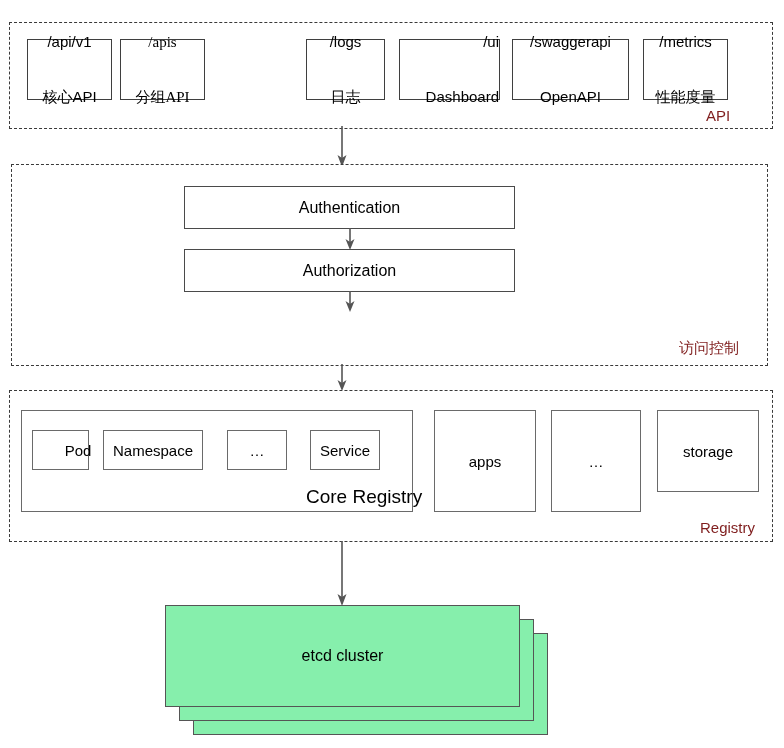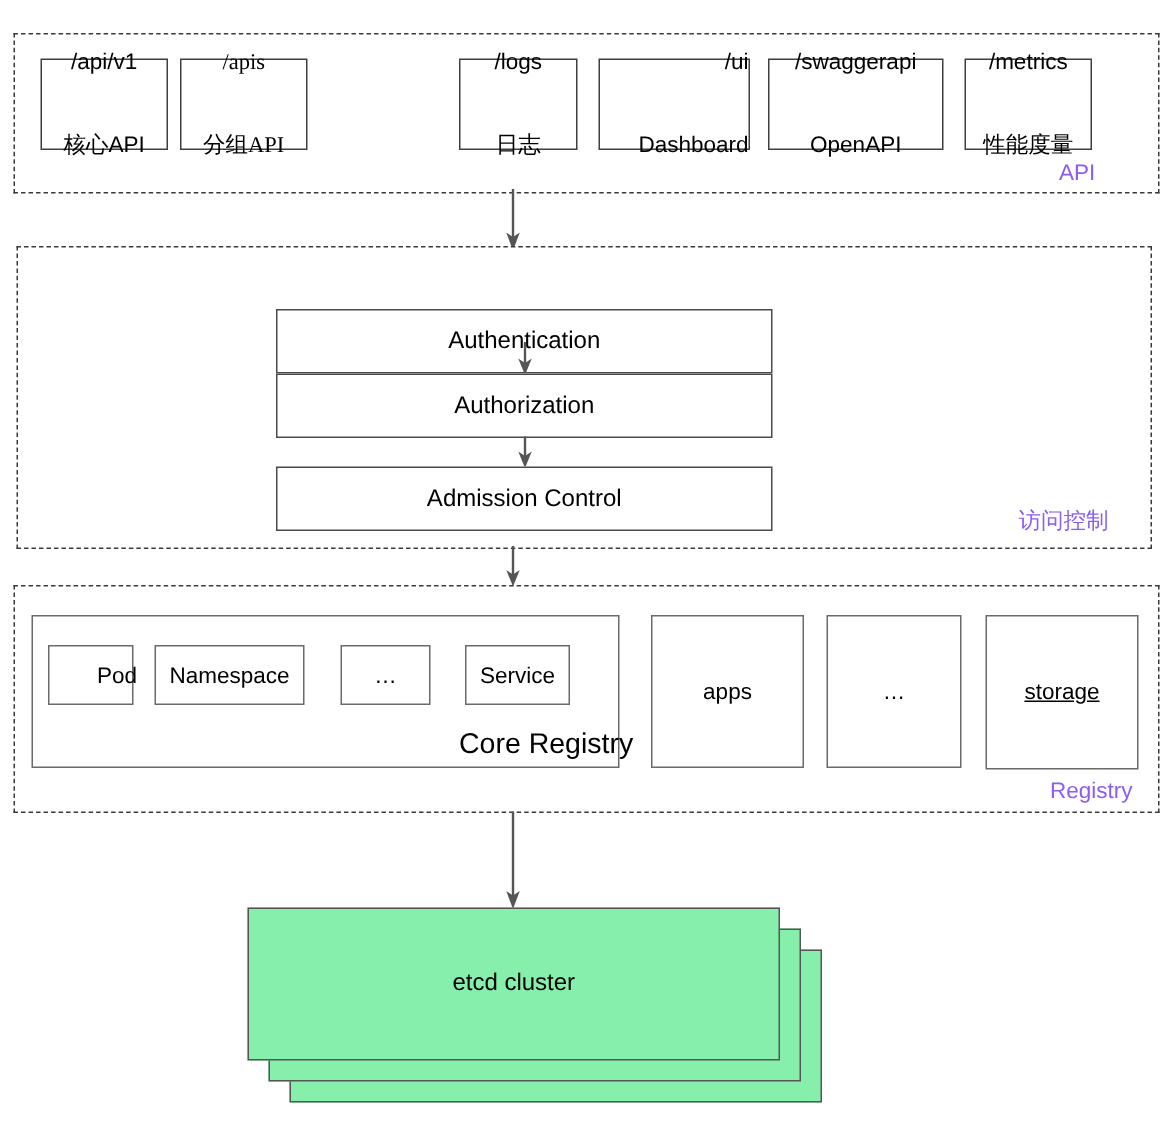--- a/index.html
+++ b/index.html
@@ -21,21 +21,21 @@
   .dashed-group {
     position: absolute;
     border: 1.6px dashed #3a3a3a;
     box-sizing: border-box;
     background: #ffffff;
   }
   .group-label {
     position: absolute;
     font-size: 15px;
     line-height: 1;
-    color: #8b5cf6;
+    color: #7f1d1d;
     white-space: nowrap;
   }
   .solid-box {
     position: absolute;
     border: 1.6px solid #4a4a4a;
     box-sizing: border-box;
     background: #ffffff;
     display: flex;
     align-items: center;
     justify-content: center;
@@ -135,35 +135,34 @@
 
   <div class="group-label" style="left:706px; top:108px;">API</div>
 
   <svg class="arrow-svg" style="left:330px; top:126px; width:24px; height:42px;" viewBox="0 0 24 42">
     <line x1="12" y1="0" x2="12" y2="34" stroke="#555555" stroke-width="1.6"></line>
     <path d="M12 41 L7.5 29 L12 32 L16.5 29 Z" fill="#555555"></path>
   </svg>
 
   <div class="dashed-group" style="left:11px; top:164px; width:757px; height:202px;"></div>
 
-  <div class="solid-box mid-box" style="left:184px; top:186px; width:331px; height:43px;margin-top:20px;">Authentication</div>
+  <div class="solid-box mid-box" style="left:184px; top:186px; width:331px; height:43px;">Authentication</div>
 
   <svg class="arrow-svg" style="left:338px; top:228px; width:24px; height:23px;" viewBox="0 0 24 23">
     <line x1="12" y1="0" x2="12" y2="16" stroke="#555555" stroke-width="1.6"></line>
     <path d="M12 22 L7.5 11 L12 14 L16.5 11 Z" fill="#555555"></path>
   </svg>
 
   <div class="solid-box mid-box" style="left:184px; top:249px; width:331px; height:43px;">Authorization</div>
 
   <svg class="arrow-svg" style="left:338px; top:291px; width:24px; height:22px;" viewBox="0 0 24 22">
     <line x1="12" y1="0" x2="12" y2="15" stroke="#555555" stroke-width="1.6"></line>
     <path d="M12 21 L7.5 10 L12 13 L16.5 10 Z" fill="#555555"></path>
   </svg>
 
-  <div class="solid-box mid-box" style="left:184px; top:311px; width:331px; height:43px;">Admission Control</div>
 
   <div class="group-label" style="left:679px; top:340px;">访问控制</div>
 
   <svg class="arrow-svg" style="left:330px; top:364px; width:24px; height:28px;" viewBox="0 0 24 28">
     <line x1="12" y1="0" x2="12" y2="21" stroke="#555555" stroke-width="1.6"></line>
     <path d="M12 27 L7.5 16 L12 19 L16.5 16 Z" fill="#555555"></path>
   </svg>
 
   <div class="dashed-group" style="left:9px; top:390px; width:764px; height:152px;"></div>
 
@@ -188,21 +187,21 @@
   <div class="reg-title" style="left:306px; top:486px;">Core Registry</div>
 
   <div class="inner-box" style="left:434px; top:410px; width:102px; height:102px;">
     <span>apps</span>
   </div>
 
   <div class="inner-box" style="left:551px; top:410px; width:90px; height:102px;">
     <span>…</span>
   </div>
 
-  <div class="inner-box" style="left:657px; top:410px; width:102px; height:103px;text-decoration:underline;">
+  <div class="inner-box" style="left:657px; top:410px; width:102px; height:82px;">
     <span>storage</span>
   </div>
 
   <div class="group-label" style="left:700px; top:520px;">Registry</div>
 
   <svg class="arrow-svg" style="left:330px; top:541px; width:24px; height:66px;" viewBox="0 0 24 66">
     <line x1="12" y1="0" x2="12" y2="58" stroke="#555555" stroke-width="1.6"></line>
     <path d="M12 65 L7.5 53 L12 56 L16.5 53 Z" fill="#555555"></path>
   </svg>
 

